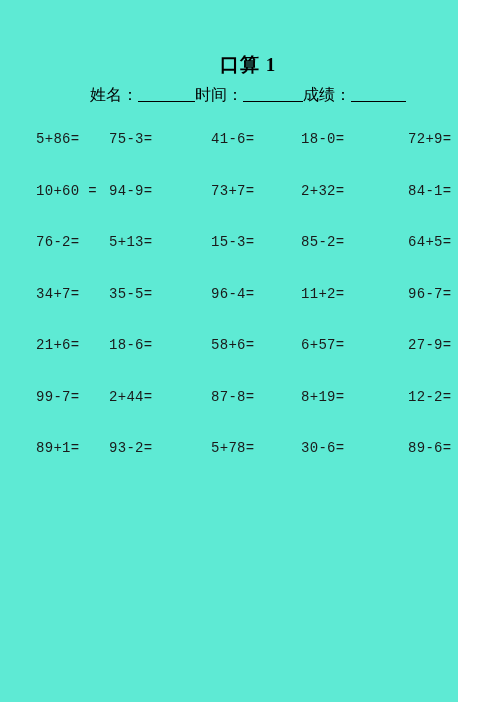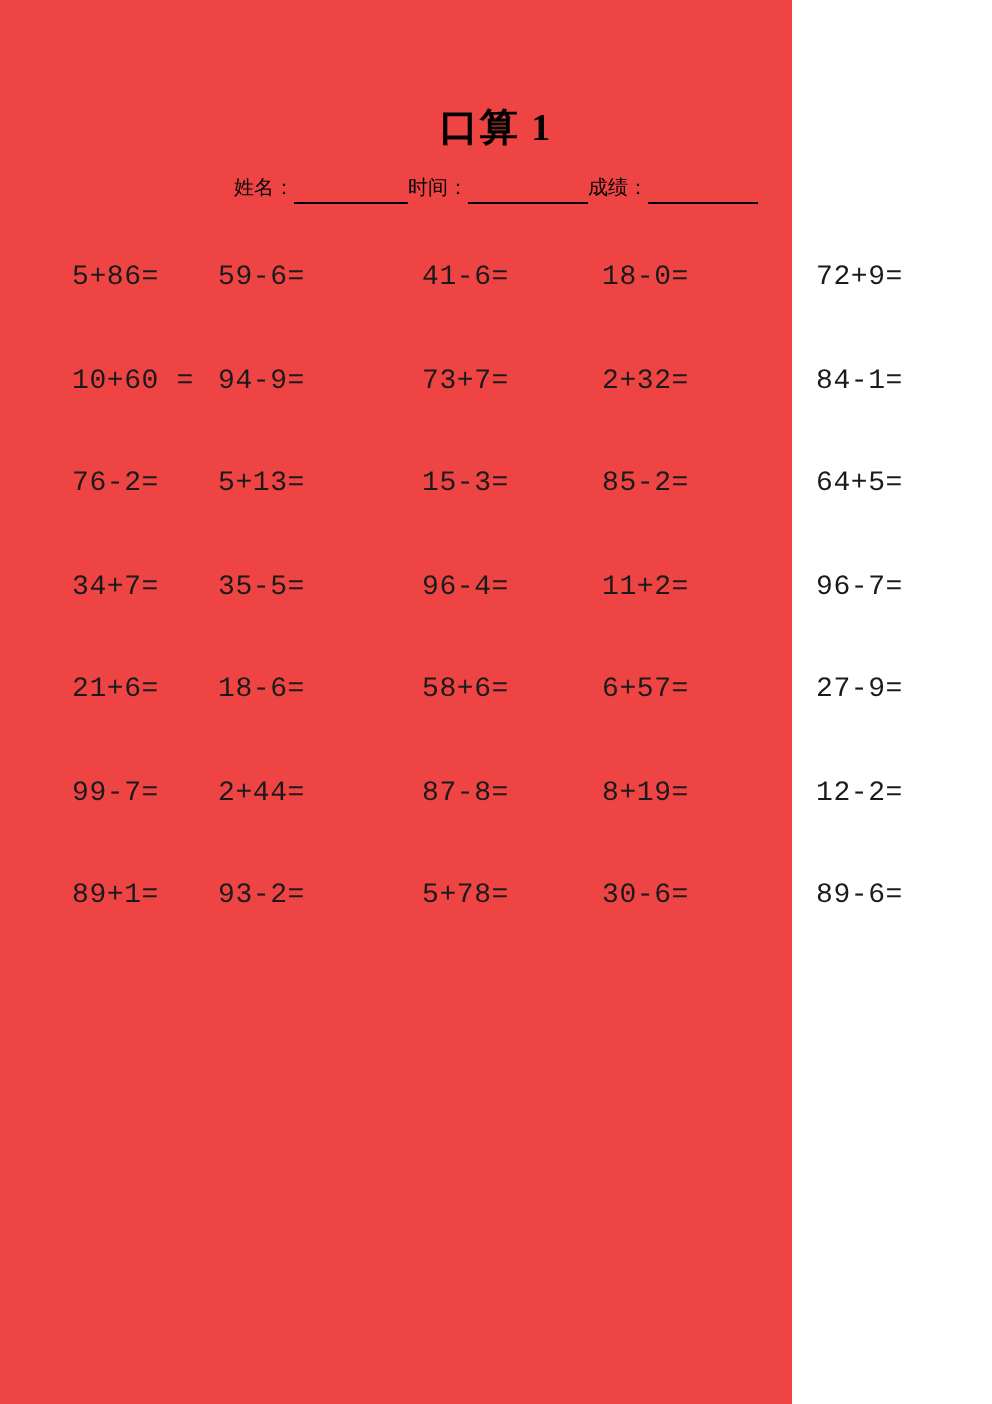--- a/index.html
+++ b/index.html
@@ -10,23 +10,23 @@
   }
   body {
     width: 496px;
     height: 702px;
     overflow: hidden;
     font-family: "Liberation Serif", "DejaVu Serif", serif;
     color: #000000;
   }
   .page {
     position: relative;
-    width: 396px;
+    width: 458px;
     height: 702px;
-    background: #ef4444;
+    background: #5eead4;
   }
 
   
   .title-block {
     position: absolute;
     top: 54px;
     left: 0;
     width: 496px;
     text-align: center;
   }
@@ -52,21 +52,21 @@
     white-space: nowrap;
   }
   .meta-item {
     display: inline-block;
     font-size: 0;
     vertical-align: bottom;
   }
   .meta-label {
     display: inline-block;
     font-family: "Liberation Serif", "DejaVu Serif", serif;
-    font-size: 10px;
+    font-size: 16px;
     line-height: 14px;
     vertical-align: bottom;
     color: #000000;
     white-space: pre;
   }
   .meta-blank {
     display: inline-block;
     vertical-align: bottom;
     height: 13px;
     border-bottom: 1px solid #000000;
@@ -119,21 +119,21 @@
       <span class="meta-label">姓名：</span><span class="meta-blank blank-name"></span>
     </span><span class="meta-item">
       <span class="meta-label">时间：</span><span class="meta-blank blank-time"></span>
     </span><span class="meta-item">
       <span class="meta-label">成绩：</span><span class="meta-blank blank-score"></span>
     </span>
   </div>
 
   <div class="grid">
     <div class="prob-row">
-      <span class="prob-cell c0">5+86=</span><span class="prob-cell c1">59-6=</span><span class="prob-cell c2">41-6=</span><span class="prob-cell c3">18-0=</span><span class="prob-cell c4">72+9=</span>
+      <span class="prob-cell c0">5+86=</span><span class="prob-cell c1">75-3=</span><span class="prob-cell c2">41-6=</span><span class="prob-cell c3">18-0=</span><span class="prob-cell c4">72+9=</span>
     </div>
     <div class="prob-row">
       <span class="prob-cell c0">10+60 =</span><span class="prob-cell c1">94-9=</span><span class="prob-cell c2">73+7=</span><span class="prob-cell c3">2+32=</span><span class="prob-cell c4">84-1=</span>
     </div>
     <div class="prob-row">
       <span class="prob-cell c0">76-2=</span><span class="prob-cell c1">5+13=</span><span class="prob-cell c2">15-3=</span><span class="prob-cell c3">85-2=</span><span class="prob-cell c4">64+5=</span>
     </div>
     <div class="prob-row">
       <span class="prob-cell c0">34+7=</span><span class="prob-cell c1">35-5=</span><span class="prob-cell c2">96-4=</span><span class="prob-cell c3">11+2=</span><span class="prob-cell c4">96-7=</span>
     </div>

